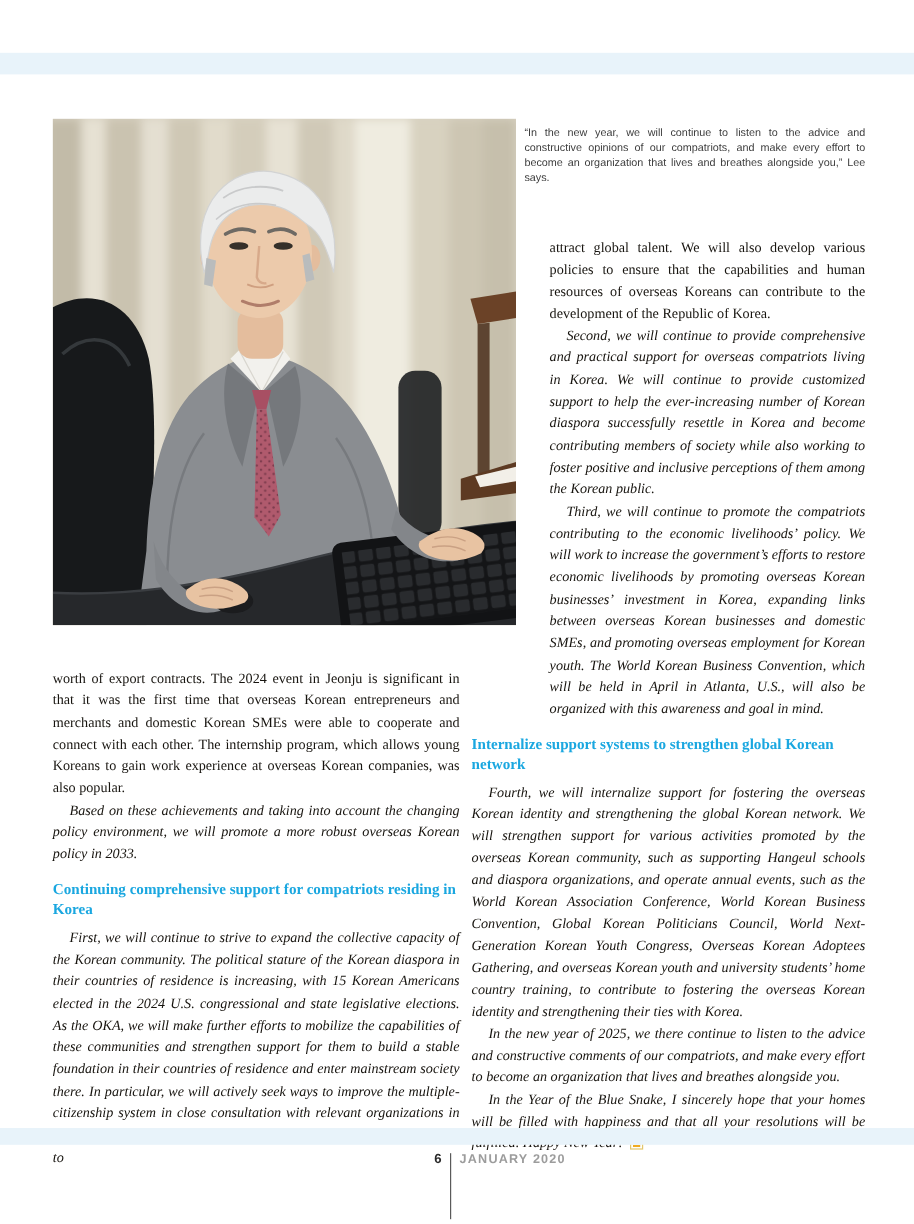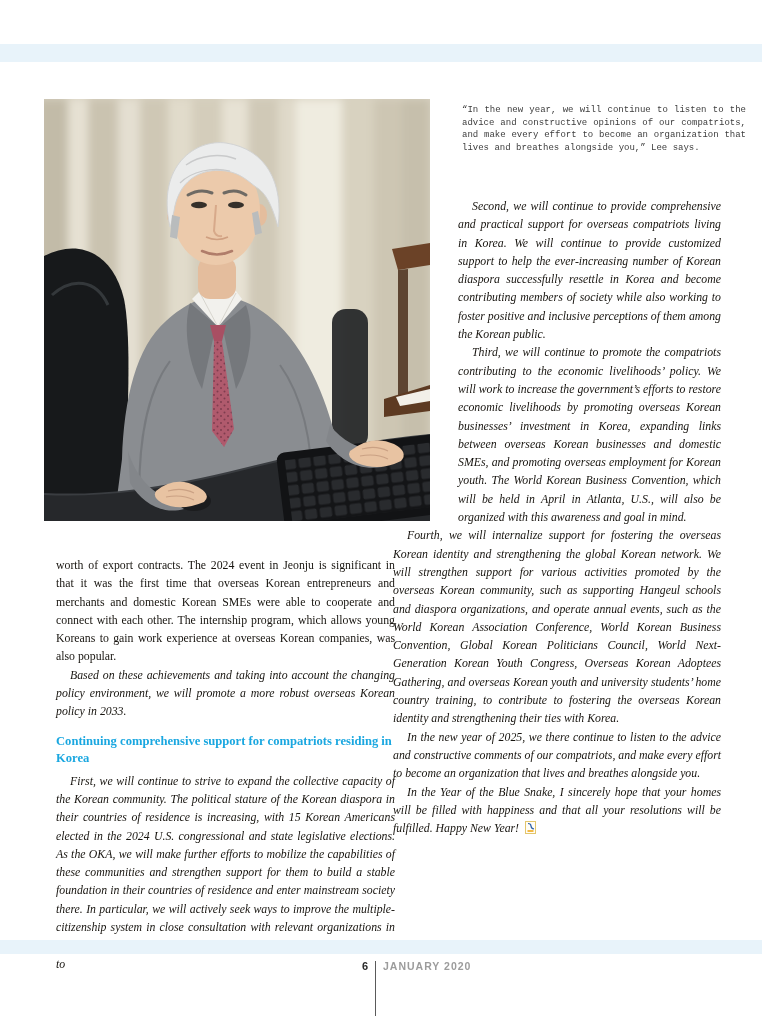--- a/index.html
+++ b/index.html
@@ -12,30 +12,30 @@
   .band-top { top:44px; height:18px; }
   .band-bottom { top:940px; height:14px; }
 
   .photo {
     position:absolute; left:44px; top:99px; width:386px; height:422px;
     overflow:hidden; background:#d8d2c2;
   }
   .photo svg { display:block; width:100%; height:100%; }
 
   .pullquote {
-    position:absolute; left:462px; top:95px; width:284px;
-    font-family:Liberation Mono, monospace;
+    position:absolute; left:437px; top:95px; width:284px;
+    font-family:Liberation Sans, sans-serif;
     font-size:9px; line-height:12.5px; color:#3d3d3d; text-align:justify;
   }
 
   .col { position:absolute; font-size:11.8px; line-height:18.3px; color:#17140f; text-align:justify; }
   .col p { margin:0; }
   .col p.ind { text-indent:14px;font-style:italic; }
 
-  .left-col  { left:56px;  top:556px; width:339px; }
+  .left-col  { left:44px;  top:556px; width:339px; }
   .right-col { left:393px; top:197px; width:328px; }
   .right-top { margin-left:65px; }
 
   .col-heading {
     margin:12px 0 5px 0;
     font-size:12.6px; line-height:17px; font-weight:bold;
     color:var(--accent,#1aa7e0); text-align:left;
   }
 
   .end-mark {
@@ -161,23 +161,25 @@
 
   <div class="col left-col">
     <p>worth of export contracts. The 2024 event in Jeonju is significant in that it was the first time that overseas Korean entrepreneurs and merchants and domestic Korean SMEs were able to cooperate and connect with each other. The internship program, which allows young Koreans to gain work experience at overseas Korean companies, was also popular.</p>
     <p class="ind">Based on these achievements and taking into account the changing policy environment, we will promote a more robust overseas Korean policy in 2033.</p>
     <h3 class="col-heading">Continuing comprehensive support for compatriots residing in Korea</h3>
     <p class="ind">First, we will continue to strive to expand the collective capacity of the Korean community. The political stature of the Korean diaspora in their countries of residence is increasing, with 15 Korean Americans elected in the 2024 U.S. congressional and state legislative elections. As the OKA, we will make further efforts to mobilize the capabilities of these communities and strengthen support for them to build a stable foundation in their countries of residence and enter mainstream society there. In particular, we will actively seek ways to improve the multiple-citizenship system in close consultation with relevant organizations in response to the declining birth rate and aging population, and in order to</p>
   </div>
 
   <div class="col right-col">
     <div class="right-top">
+      <p>attract global talent. We will also develop various policies to ensure that the capabilities and human resources of overseas Koreans can contribute to the development of the Republic of Korea.</p>
       <p class="ind">Second, we will continue to provide comprehensive and practical support for overseas compatriots living in Korea. We will continue to provide customized support to help the ever-increasing number of Korean diaspora successfully resettle in Korea and become contributing members of society while also working to foster positive and inclusive perceptions of them among the Korean public.</p>
       <p class="ind">Third, we will continue to promote the compatriots contributing to the economic livelihoods’ policy. We will work to increase the government’s efforts to restore economic livelihoods by promoting overseas Korean businesses’ investment in Korea, expanding links between overseas Korean businesses and domestic SMEs, and promoting overseas employment for Korean youth. The World Korean Business Convention, which will be held in April in Atlanta, U.S., will also be organized with this awareness and goal in mind.</p>
     </div>
+    <h3 class="col-heading">Internalize support systems to strengthen global Korean network</h3>
     <p class="ind">Fourth, we will internalize support for fostering the overseas Korean identity and strengthening the global Korean network. We will strengthen support for various activities promoted by the overseas Korean community, such as supporting Hangeul schools and diaspora organizations, and operate annual events, such as the World Korean Association Conference, World Korean Business Convention, Global Korean Politicians Council, World Next-Generation Korean Youth Congress, Overseas Korean Adoptees Gathering, and overseas Korean youth and university students’ home country training, to contribute to fostering the overseas Korean identity and strengthening their ties with Korea.</p>
     <p class="ind">In the new year of 2025, we there continue to listen to the advice and constructive comments of our compatriots, and make every effort to become an organization that lives and breathes alongside you.</p>
     <p class="ind">
       <span>In the Year of the Blue Snake, I sincerely hope that your homes will be filled with happiness and that all your resolutions will be fulfilled. Happy New Year!</span>
       <span class="end-mark">
         <svg width="9" height="11" viewBox="0 0 9 11">
           <path d="M2 1.5 q3 0 3 2.5 t3 3" stroke="#2b5fa8" stroke-width="1.2" fill="none"></path>
           <rect x="1.5" y="8.2" width="6" height="1.6" fill="#f0a818"></rect>
         </svg>
       </span>

